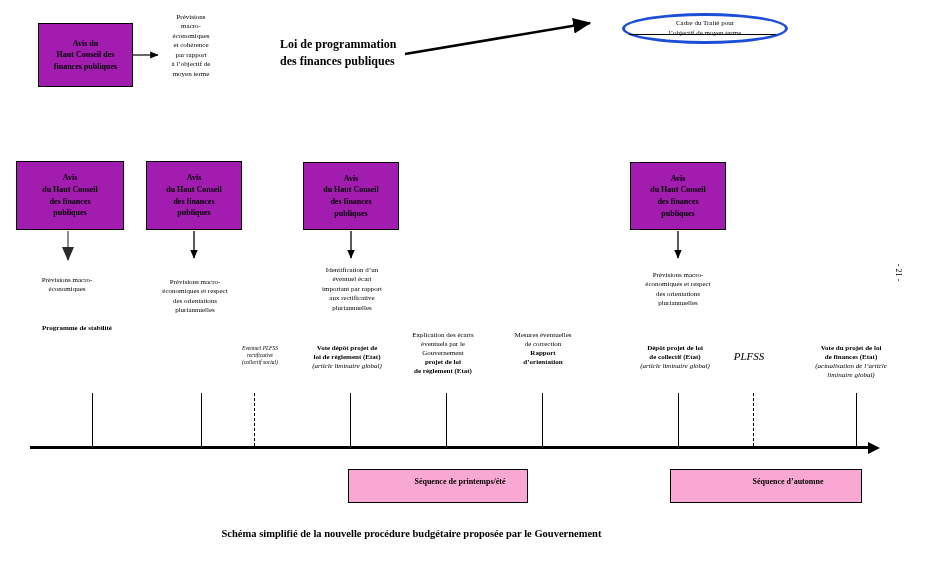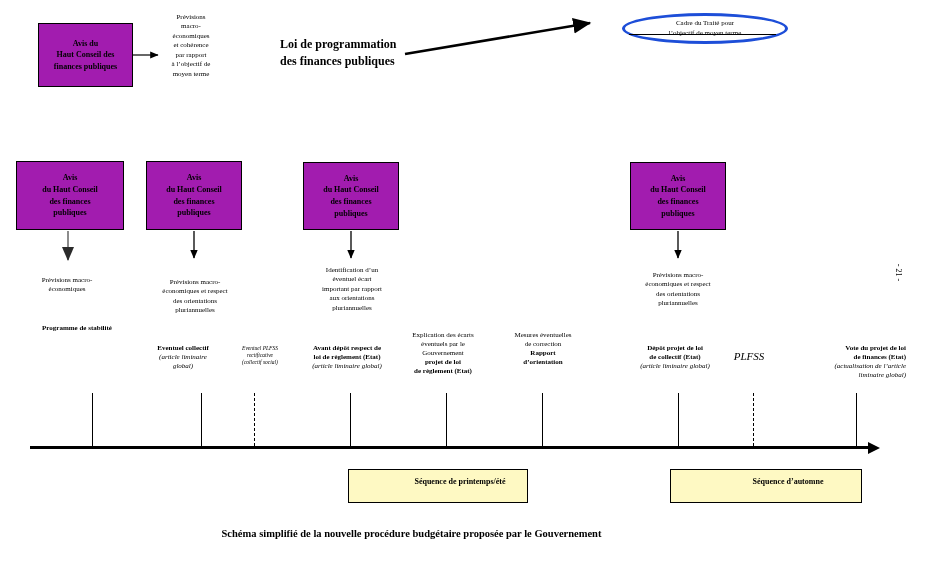--- a/index.html
+++ b/index.html
@@ -12,21 +12,21 @@
   .ctr{text-align:center;}
   .box{border:1.5px solid #000;display:flex;align-items:center;justify-content:center;box-sizing:border-box;background:#a21caf;}
   .box .txt{font-weight:bold;font-size:8px;line-height:1.45;text-align:center;white-space:pre-line;}
   .note{font-size:7px;line-height:1.35;}
   .tl-label{font-size:7px;line-height:1.3;text-align:center;}
   .tl-label .b{font-weight:bold;white-space:pre-line;display:block;}
   .tl-label .i{font-style:italic;white-space:pre-line;display:block;}
   .tl-label .p{white-space:pre-line;display:block;}
   .tick{position:absolute;top:393px;height:53px;width:0;border-left:1px solid #000;}
   .tick.dashed{border-left:1px dashed #000;}
-  .seq-box{border:1px solid #000;box-sizing:border-box;background:#fef9c3;padding-left:44px;}
+  .seq-box{border:1px solid #000;box-sizing:border-box;background:#f9a8d4;padding-left:44px;}
   .seq-box .txt{font-weight:bold;font-size:8px;text-align:center;display:block;margin-top:7px;}
   svg{position:absolute;left:0;top:0;}
 </style>
 </head>
 <body>
 
 <div id="page">
 
   <svg width="927" height="564" viewBox="0 0 927 564">
     <defs>
@@ -95,42 +95,37 @@
 
   <div class="abs note ctr pre" style="left:15px;top:276px;width:104px;">Prévisions macro-
 économiques</div>
   <div class="abs note ctr pre" style="left:141px;top:278px;width:108px;">Prévisions macro-
 économiques et respect
 des orientations
 pluriannuelles</div>
   <div class="abs note ctr pre" style="left:298px;top:266px;width:108px;">Identification d’un
 éventuel écart
 important par rapport
-aux orientations
+aux rectificative
 pluriannuelles</div>
   <div class="abs note ctr pre" style="left:624px;top:271px;width:108px;">Prévisions macro-
 économiques et respect
 des orientations
 pluriannuelles</div>
 
   <div class="abs tl-label" style="left:22px;top:324px;width:110px;">
     <span class="b">Programme de stabilité</span>
   </div>
-  <div class="abs tl-label" style="left:136px;top:344px;width:94px;">
-    <span class="b">Eventuel collectif</span>
-    <span class="i">(article liminaire
-global)</span>
-  </div>
   <div class="abs tl-label" style="left:228px;top:345px;width:64px;font-size:5.5px;">
     <span class="i">Eventuel PLFSS
 rectificative
 (collectif social)</span>
   </div>
   <div class="abs tl-label" style="left:291px;top:344px;width:112px;">
-    <span class="b">Avant dépôt respect de
+    <span class="b">Vote dépôt projet de
 loi de règlement (Etat)</span>
     <span class="i">(article liminaire global)</span>
   </div>
   <div class="abs tl-label" style="left:393px;top:331px;width:100px;">
     <span class="p">Explication des écarts
 éventuels par le
 Gouvernement</span>
     <span class="b">projet de loi
 de règlement (Etat)</span>
   </div>
@@ -141,21 +136,21 @@
 d’orientation</span>
   </div>
   <div class="abs tl-label" style="left:622px;top:344px;width:106px;">
     <span class="b">Dépôt projet de loi
 de collectif (Etat)</span>
     <span class="i">(article liminaire global)</span>
   </div>
   <div class="abs tl-label" style="left:724px;top:349px;width:50px;">
     <span class="i" style="font-size:11px;">PLFSS</span>
   </div>
-  <div class="abs tl-label" style="left:796px;top:344px;width:110px;text-align:right;">
+  <div class="abs tl-label" style="left:796px;top:344px;width:110px;">
     <span class="b">Vote du projet de loi
 de finances (Etat)</span>
     <span class="i">(actualisation de l’article
 liminaire global)</span>
   </div>
 
   <div class="tick" style="left:92px;"></div>
   <div class="tick" style="left:201px;"></div>
   <div class="tick dashed" style="left:254px;"></div>
   <div class="tick" style="left:350px;"></div>

